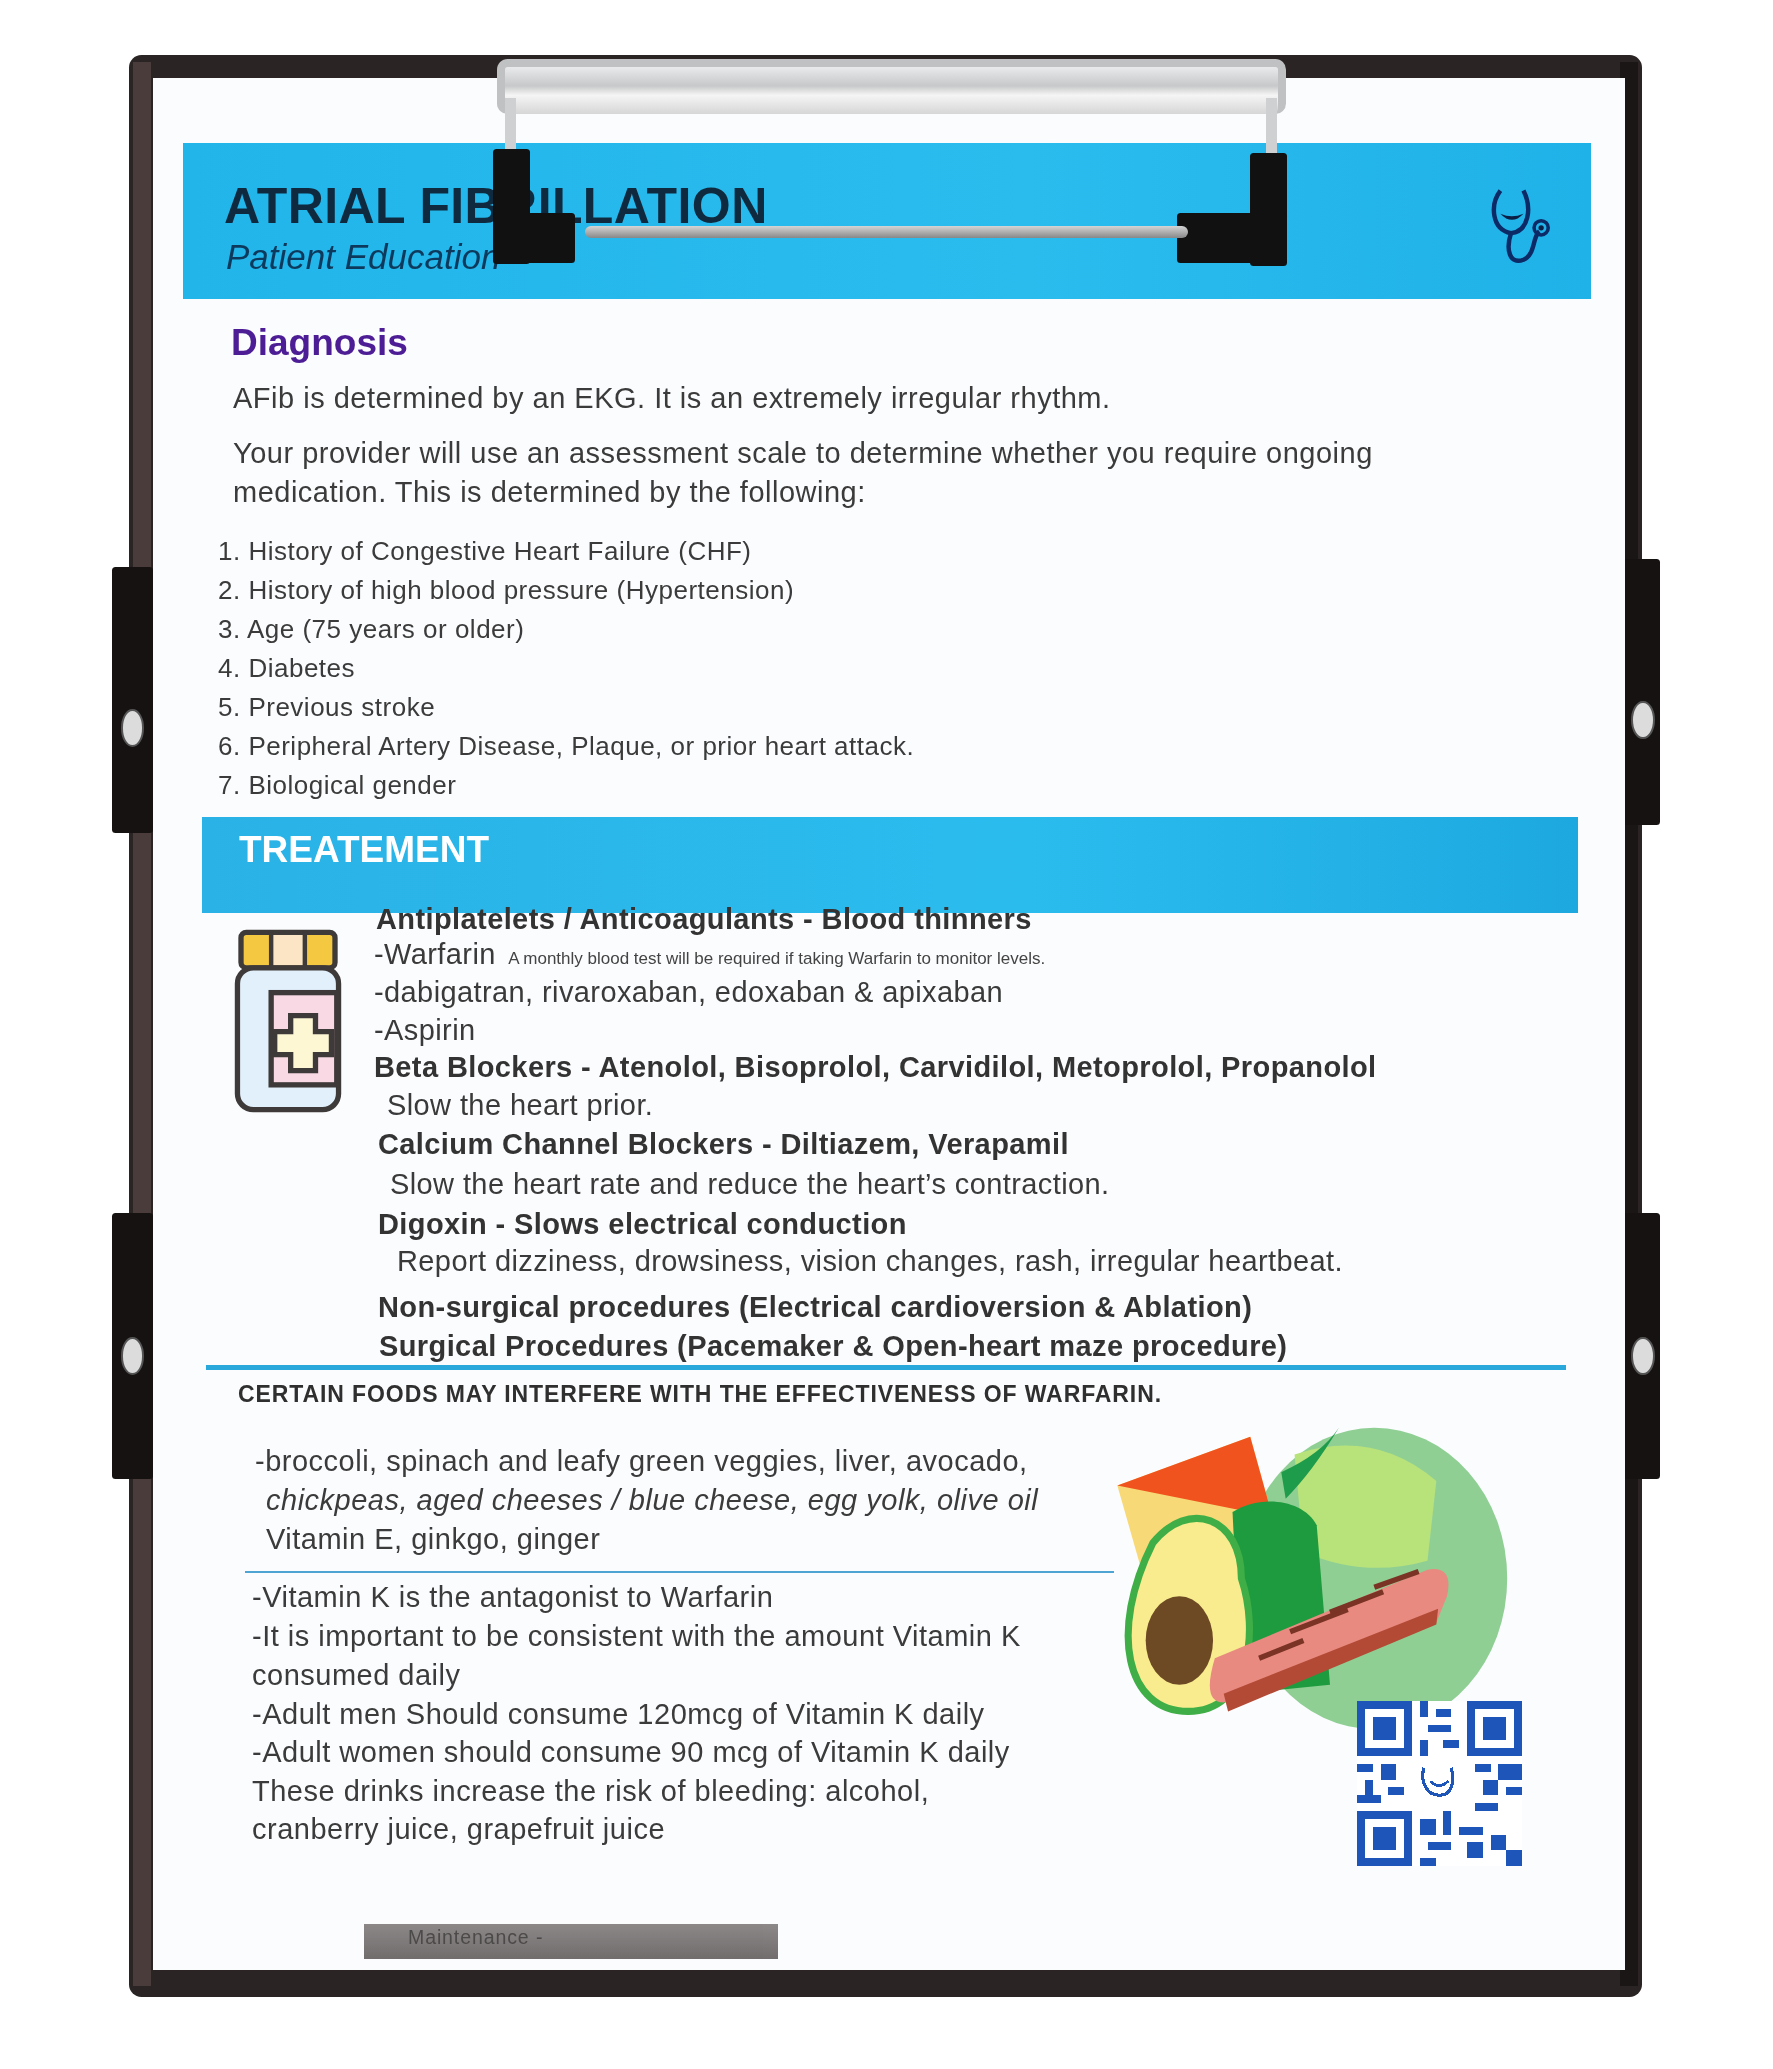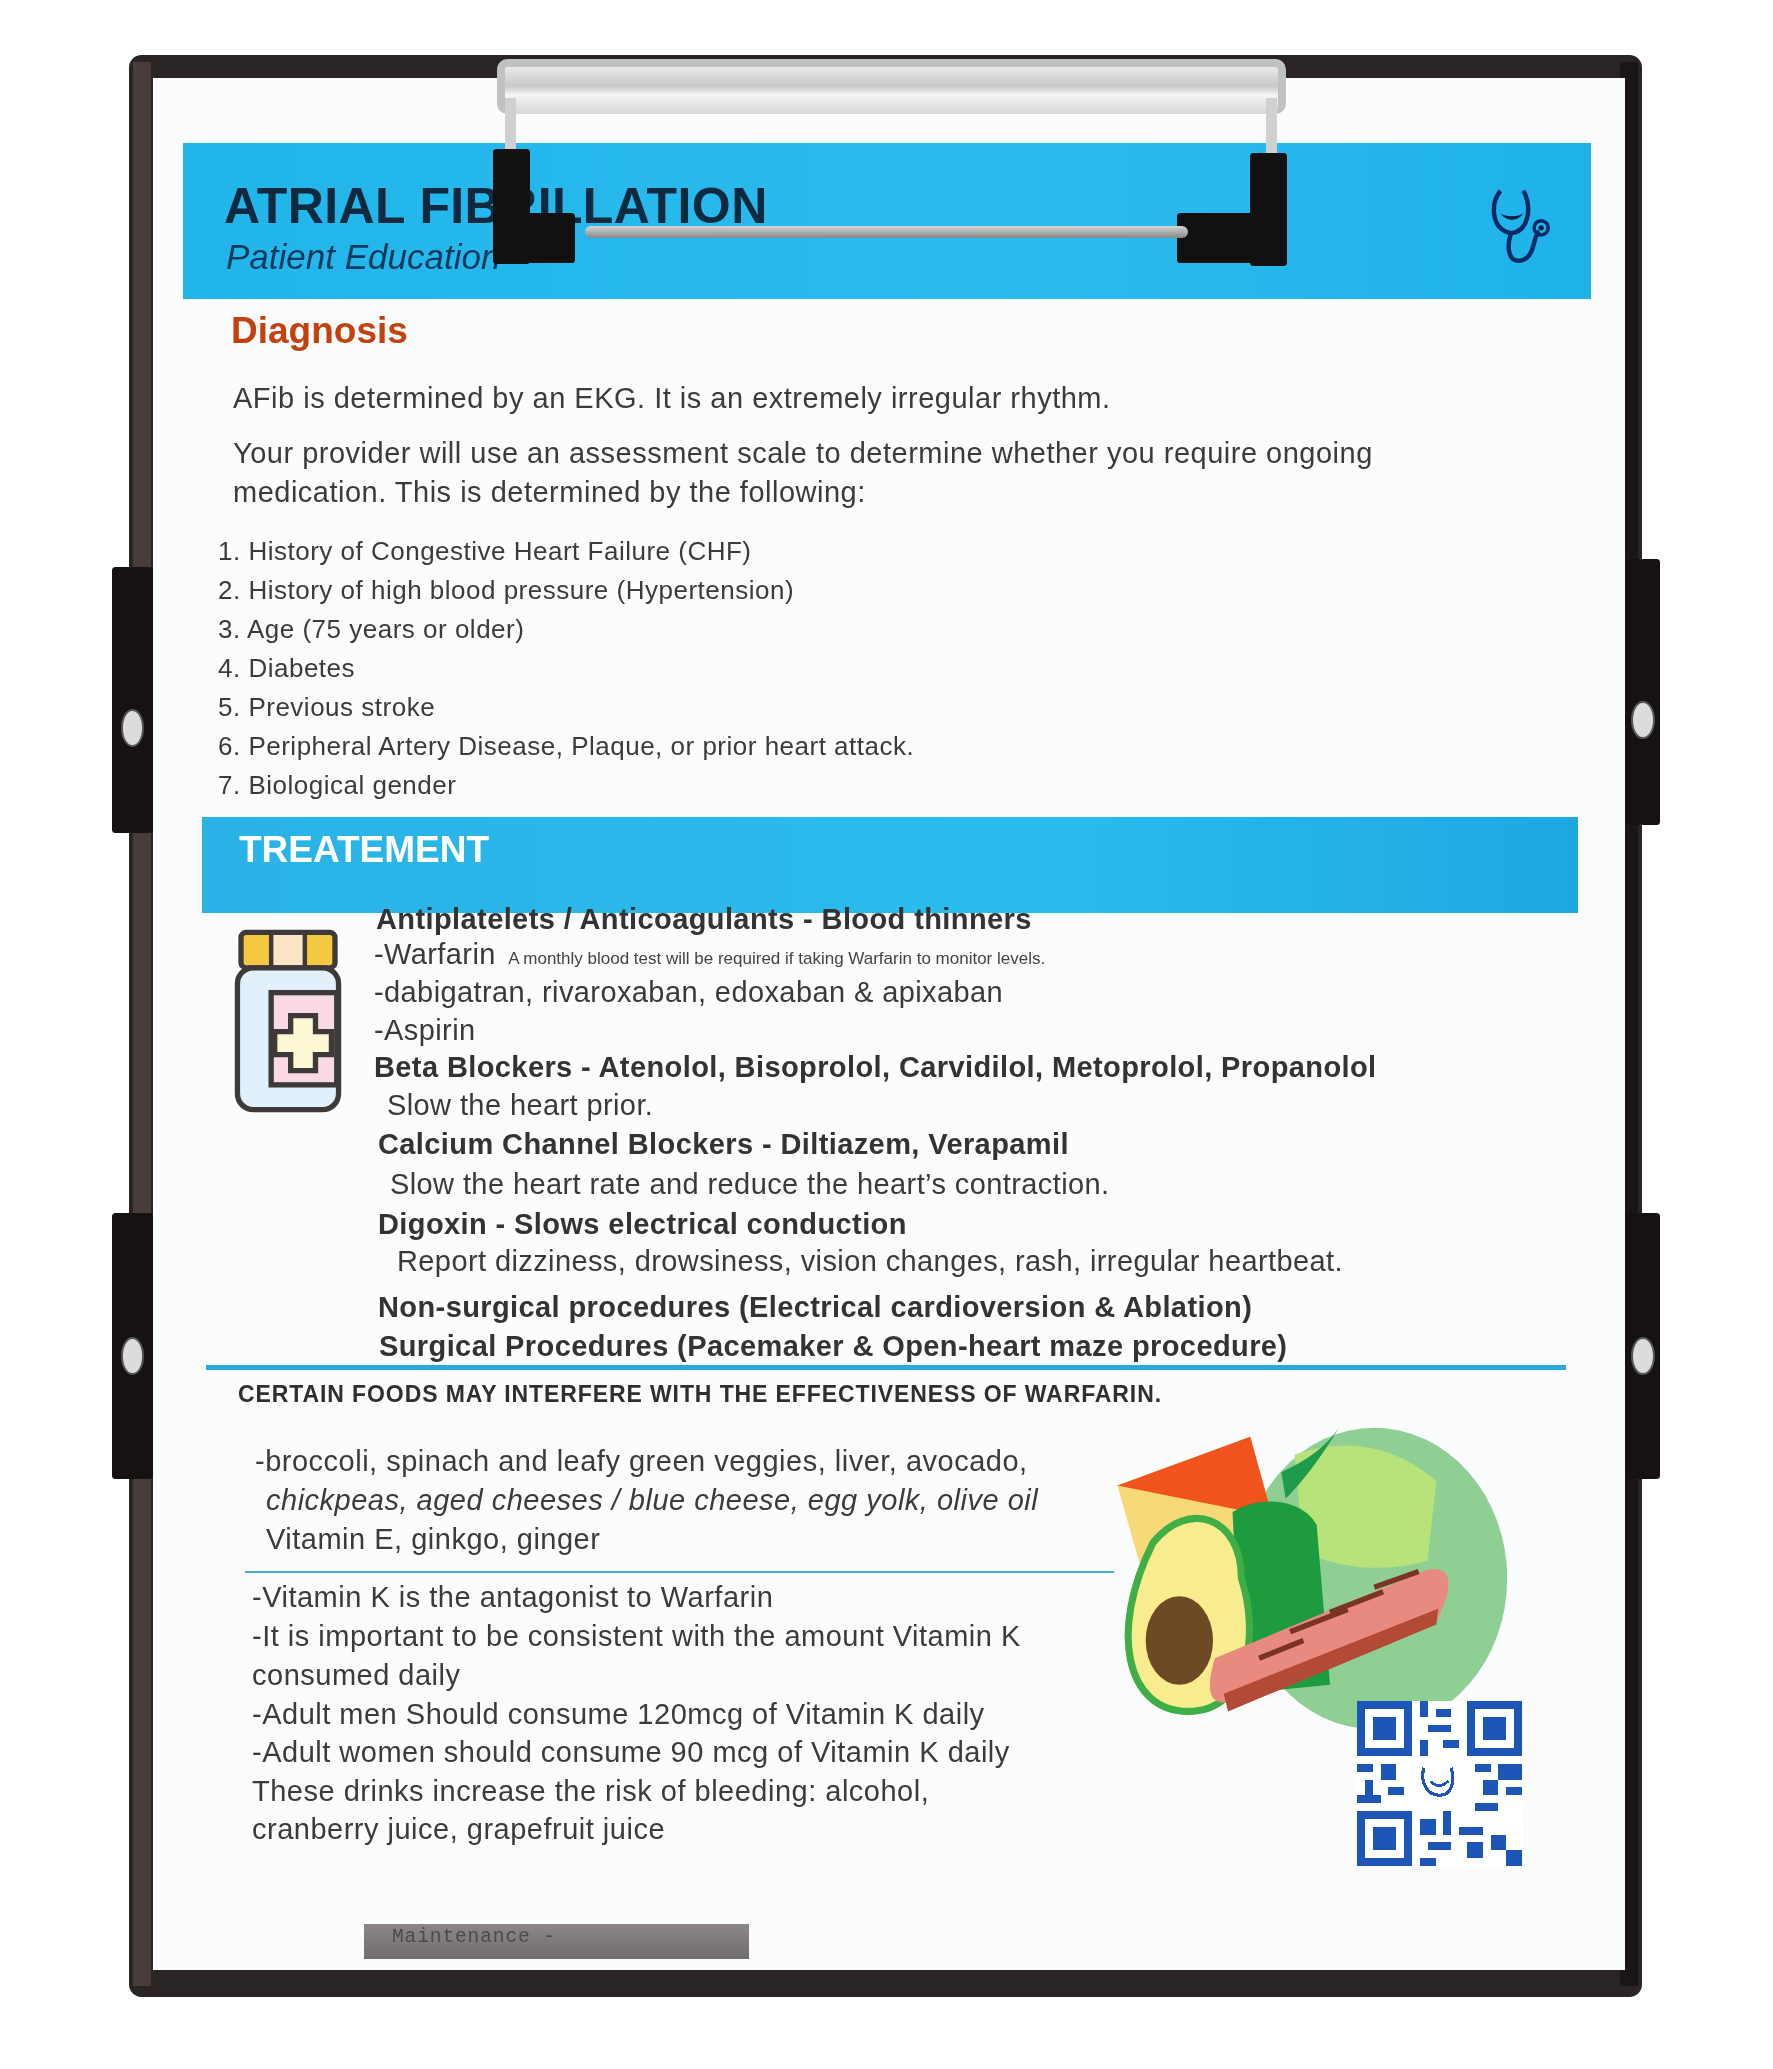--- a/index.html
+++ b/index.html
@@ -19,44 +19,44 @@
   .side-clip .rivet { position:absolute; width:19.5px; height:34px; background:#dcdcdc; border-radius:50%; border:2.7px solid #555; }
   .side-clip.left { left:112px; }
   .side-clip.right { right:113px; }
   
   .paper {
     position: absolute; left: 153px; top: 78px; width: 1472px; height: 1892px;
     background: #fbfcfe;
   }
   
   .bottom-label {
-    position:absolute; left:364px; top:1924px; width:385px; height:35px;
+    position:absolute; left:364px; top:1924px; width:414px; height:35px;
     background: linear-gradient(#7a7474, #5a5454); color:#2e2a2a; font-size:19.5px;
-    padding-left:28px; box-sizing:border-box; line-height:26.6px; letter-spacing:0.9px;
-    font-family: Liberation Mono, monospace; opacity:0.85;
+    padding-left:44px; box-sizing:border-box; line-height:26.6px; letter-spacing:0.9px;
+    font-family: Liberation Sans, sans-serif; opacity:0.85;
   }
   
   .header-banner {
     position:absolute; left:183px; top:143px; width:1408px; height:156px;
     background: linear-gradient(90deg, #21b5ea, #2bbcee 60%, #1fb2e8);
   }
   .title { position:absolute; left:41px; top:34px; font-size:50px; font-weight:bold; color:#0f2a3e; letter-spacing:0.4px; }
   .subtitle { position:absolute; left:43px; top:94px; font-size:35px; font-style:italic; color:#0d3a5c; }
   .logo { position:absolute; right:41px; top:35px; width:62px; height:89px; }
   
   .clip-bar {
     position:absolute; left:497px; top:59px; width:789px; height:55px;
     border:8.9px solid #bfc1c3; border-radius:10.6px; border-bottom:none; box-sizing:border-box;
     background: linear-gradient(#e9eaeb, #c7c8c9 40%, #f5f5f5 60%, #d6d6d6);
   }
   .clip-leg { position:absolute; width:10.6px; background:#cfd0d1; }
   .clip-block { position:absolute; background:#111; border-radius:3.5px; }
   .clip-wire { position:absolute; left:585px; top:226px; width:603px; height:12.4px; background:linear-gradient(#d5d5d5,#888); border-radius:6.2px; }
   
-  .h2 { position:absolute; left:231px; top:310px; font-size:37px; font-weight:bold; color:#c2410c; }
+  .h2 { position:absolute; left:231px; top:322px; font-size:37px; font-weight:bold; color:#4c1d95; }
   .para { position:absolute; left:233px; font-size:29px; color:#3b3b3b; line-height:39px; letter-spacing:0.5px; }
   .list { position:absolute; left:218px; top:532px; font-size:26px; color:#3b3b3b; line-height:39px; margin:0; padding:0; list-style:none; letter-spacing:0.5px; }
   .treat-banner {
     position:absolute; left:202px; top:817px; width:1376px; height:96px;
     background: linear-gradient(90deg, #2ab2e6, #2bbcee 60%, #1da9e0);
   }
   .treat-title { position:absolute; left:37px; top:12.4px; font-size:37px; font-weight:bold; color:#ffffff; }
   .med-icon { position:absolute; left:232px; top:927px; width:112px; height:188px; }
   .t-line { position:absolute; font-size:29px; color:#3a3a3a; letter-spacing:0.4px; white-space:nowrap; }
   .t-bold { font-weight:bold; color:#333; }

